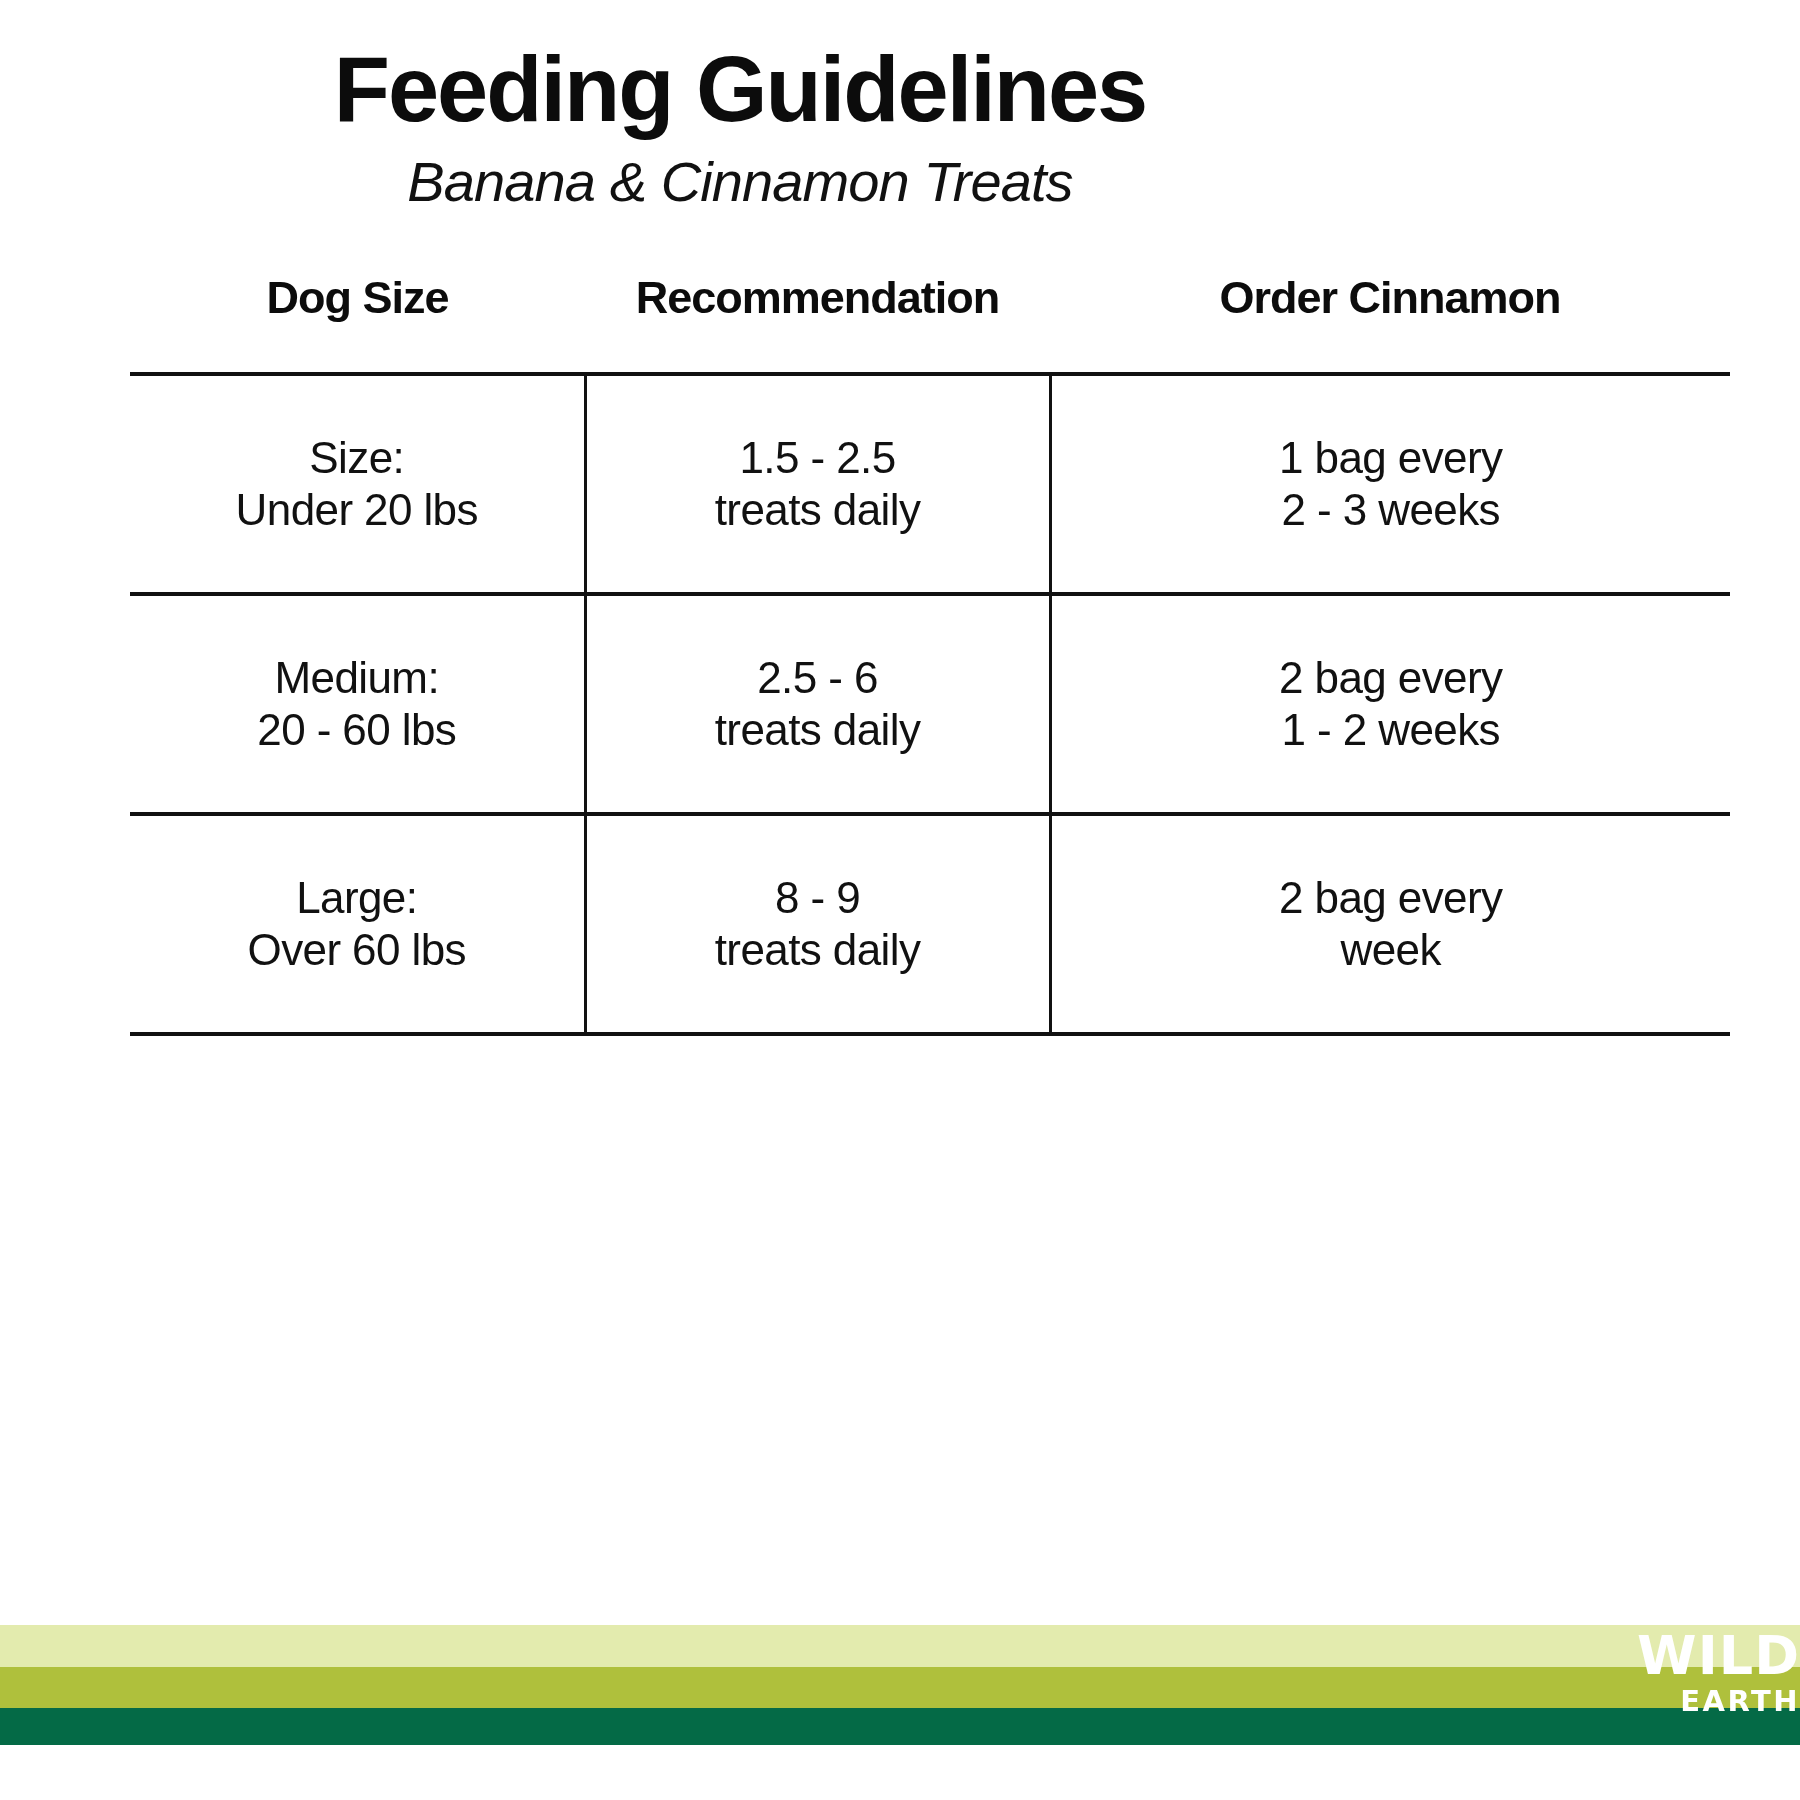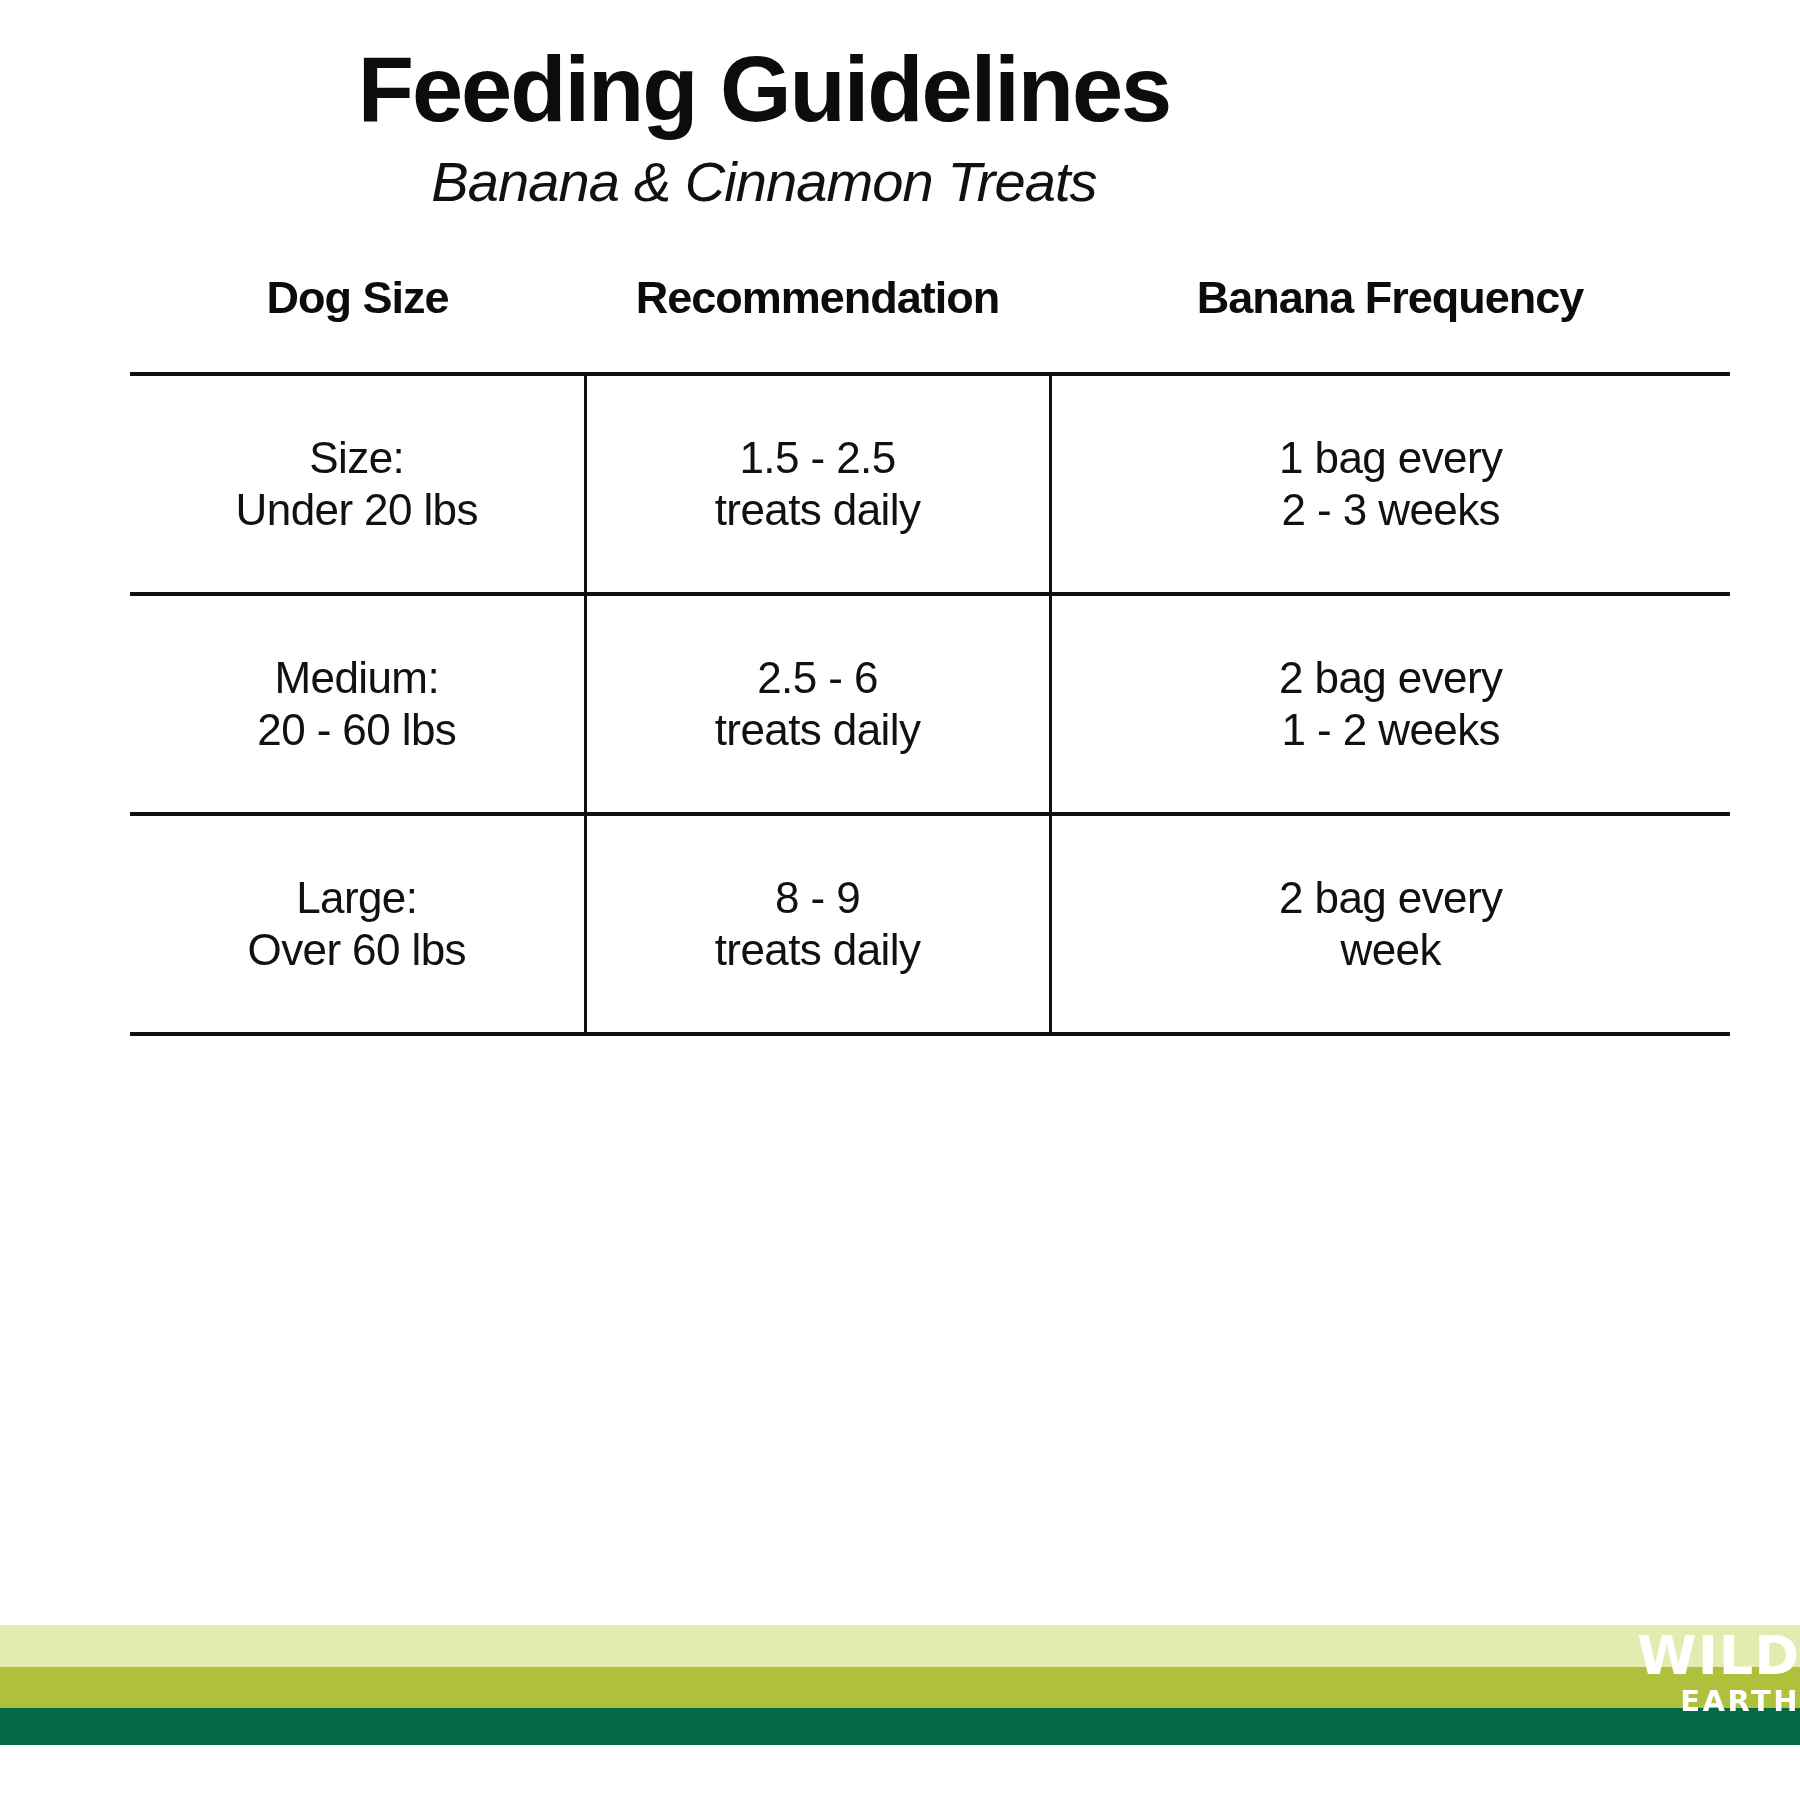--- a/index.html
+++ b/index.html
@@ -20,21 +20,20 @@
     background: #ffffff;
   }
 
   
   .header {
     position: absolute;
     left: 0;
     top: 42px;
     width: 1480px;
     text-align: center;
-    margin-left: 24px;
   }
 
   .title {
     font-size: 92px;
     font-weight: 700;
     letter-spacing: -2.0px;
     line-height: 1.04;
     color: #0c0c0c;
   }
 
@@ -168,21 +167,21 @@
     <table class="guidelines">
       <colgroup>
         <col class="c1">
         <col class="c2">
         <col class="c3">
       </colgroup>
       <thead>
         <tr>
           <th>Dog Size</th>
           <th>Recommendation</th>
-          <th>Banana Frequency</th>
+          <th>Order Cinnamon</th>
         </tr>
       </thead>
       <tbody>
 
         <tr>
           <td class="col-size">
             <span class="cell-line">Size:</span>
             <span class="cell-line">Under 20 lbs</span>
           </td>
           <td class="col-rec">

